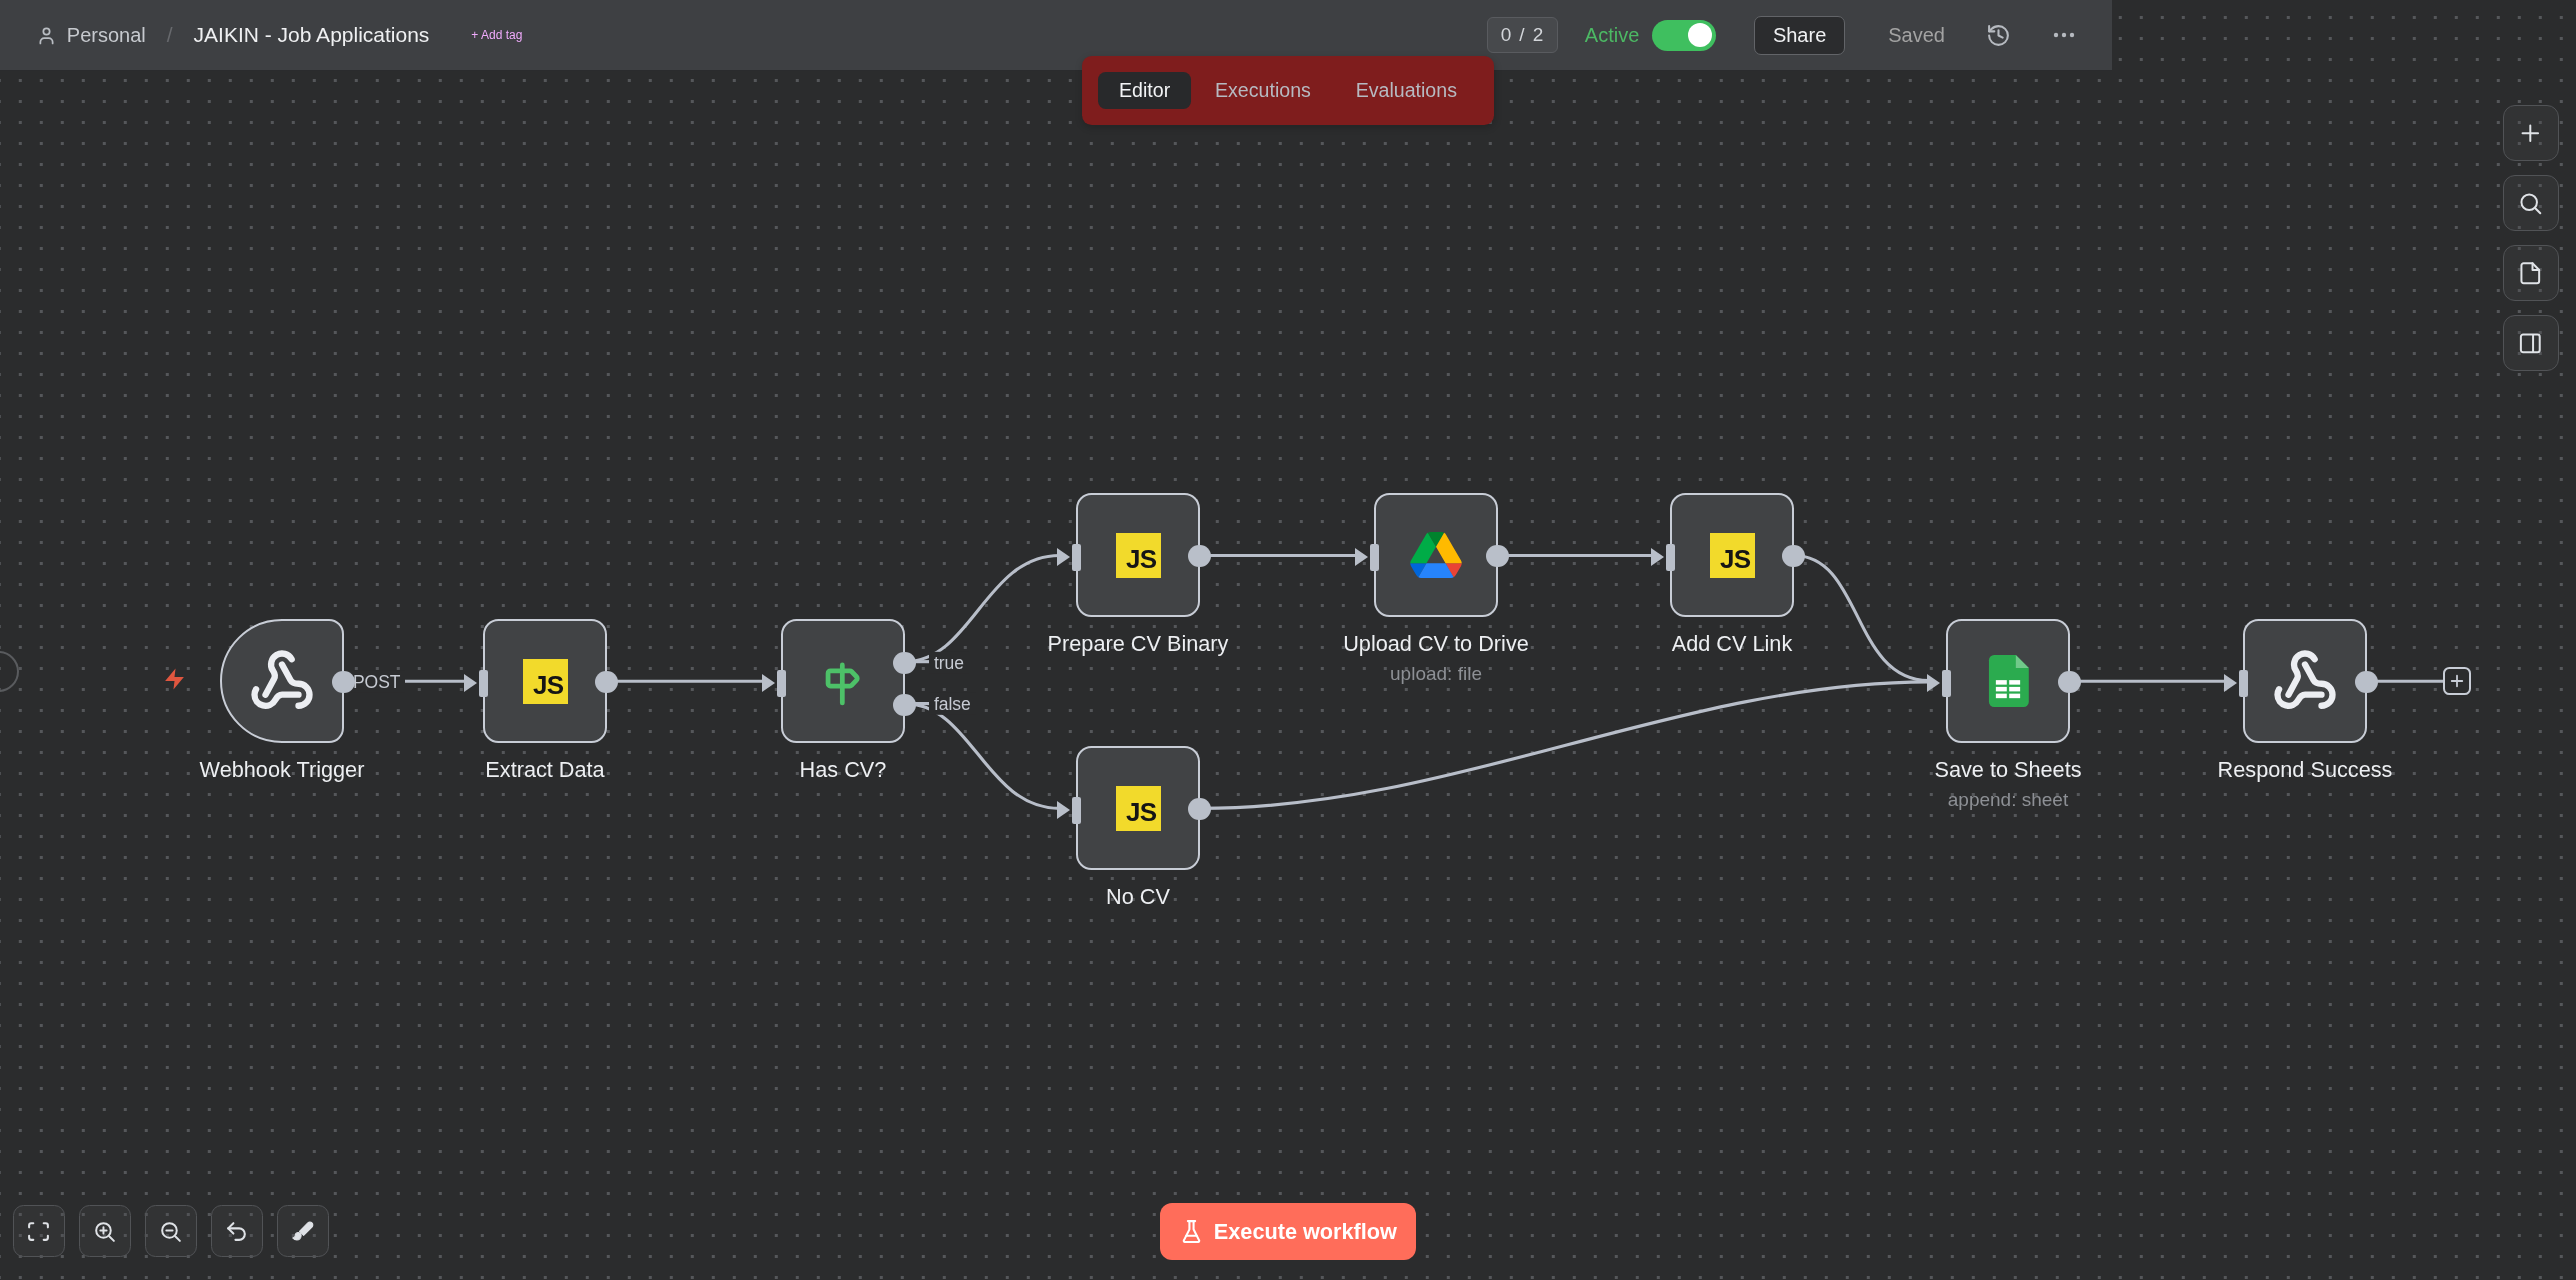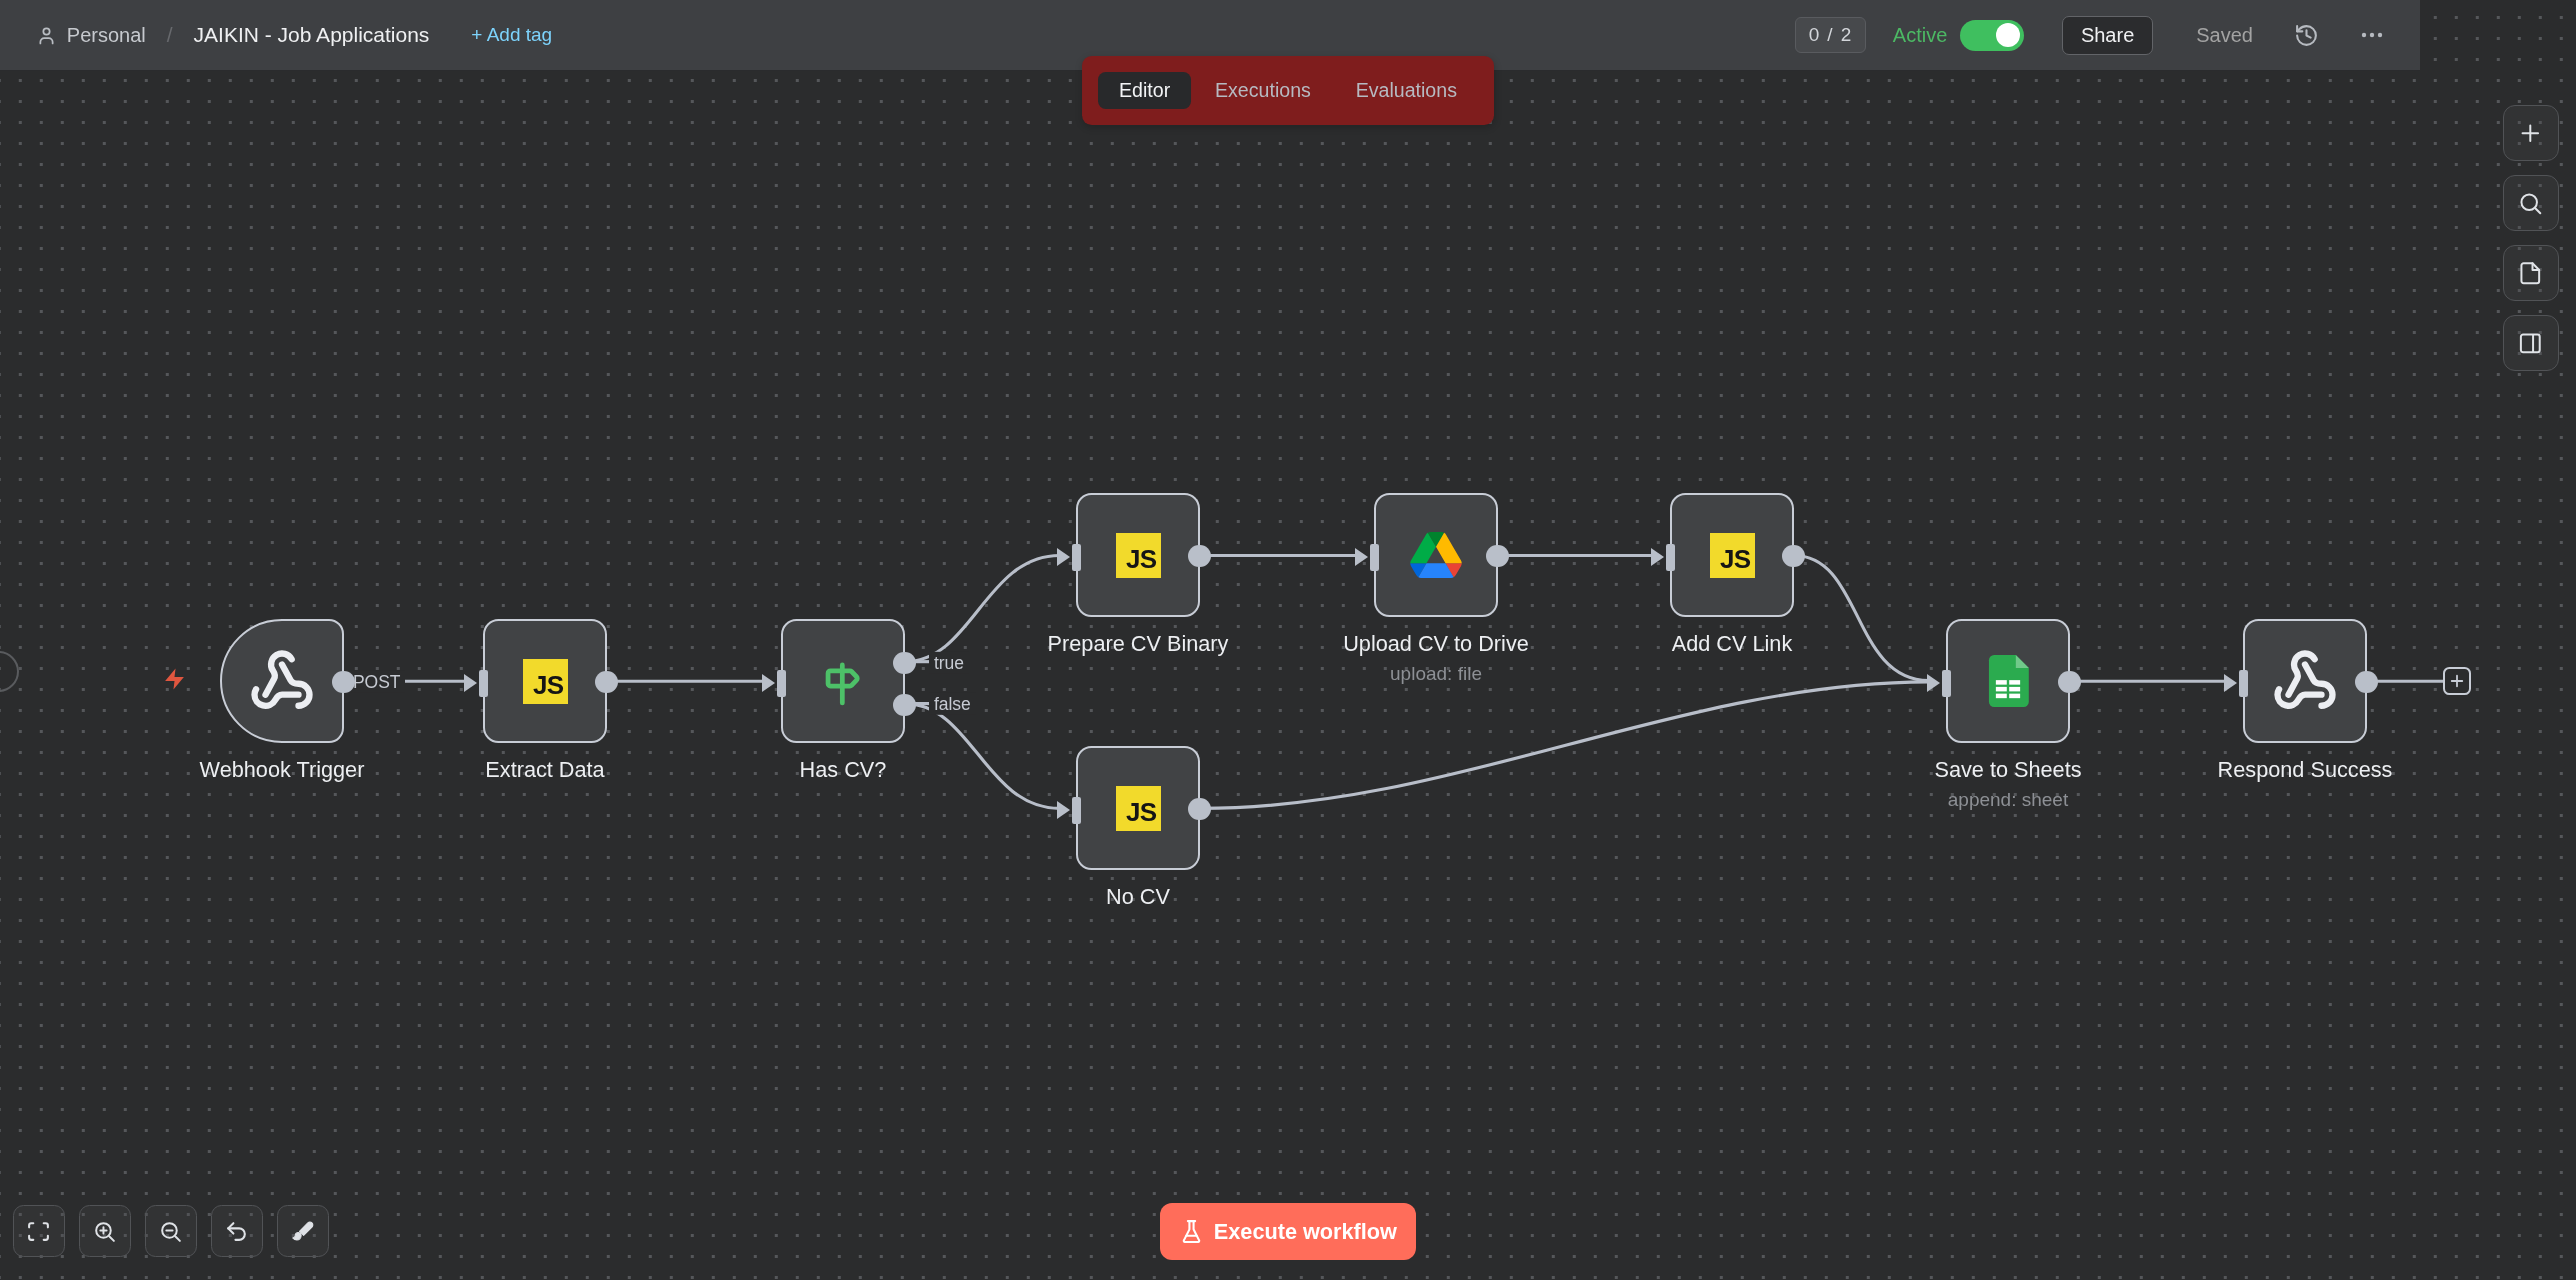--- a/index.html
+++ b/index.html
@@ -6,28 +6,28 @@
   html,body { width:2576px; height:1280px; overflow:hidden; background:#2b2c2d;
               font-family:"Liberation Sans", sans-serif; }
   .app { position:relative; width:2576px; height:1280px; }
 
   
   .canvas { position:absolute; inset:0; background-color:#2b2c2d;
     background-image:radial-gradient(circle, #55575a 1.6px, transparent 2px);
     background-size:21px 21px; background-position:9.8px 7px; }
 
   
-  .header { position:absolute; left:0; top:0; width:2420px; height:71px;
+  .header { position:absolute; left:0; top:0; width:2112px; height:71px;
     background:#3e4043; border-bottom:0.7px solid #2a2b2d; display:flex;
     align-items:center; justify-content:space-between; padding:0 36px; z-index:6; }
   .h-left { display:flex; align-items:center; gap:14px; }
   .crumb { display:flex; align-items:center; gap:9.8px; color:#c6c9ce; font-size:20px; }
   .sep { color:#67696d; font-size:21px; margin:0 7px; }
   .wf-title { color:#eff0f2; font-size:21px; font-weight:500; }
-  .add-tag { color:#7dd3fc; font-size:19px; margin-left:28px; cursor:pointer; }
+  .add-tag { color:#f0abfc; font-size:12px; margin-left:28px; cursor:pointer; }
   .h-right { display:flex; align-items:center; }
   .badge { background:#47494c; border:1.4px solid #595b5f; border-radius:6px;
     color:#d3d6da; font-size:19px; padding:5.6px 12.6px; letter-spacing:1.4px; }
   .active-lbl { color:#4cb864; font-size:20px; margin-left:26.6px; }
   .toggle { width:64px; height:31px; background:#3fbf5f; border-radius:15.4px;
     position:relative; margin-left:12.6px; cursor:pointer; }
   .toggle .knob { position:absolute; right:3.5px; top:3.5px; width:24px; height:24px;
     background:#fff; border-radius:50%; }
   .share-btn { margin-left:38px; background:#2b2c2e; border:1.4px solid #626468;
     border-radius:7px; color:#eff0f2; font-size:20px; padding:7px 18px; cursor:pointer; }

